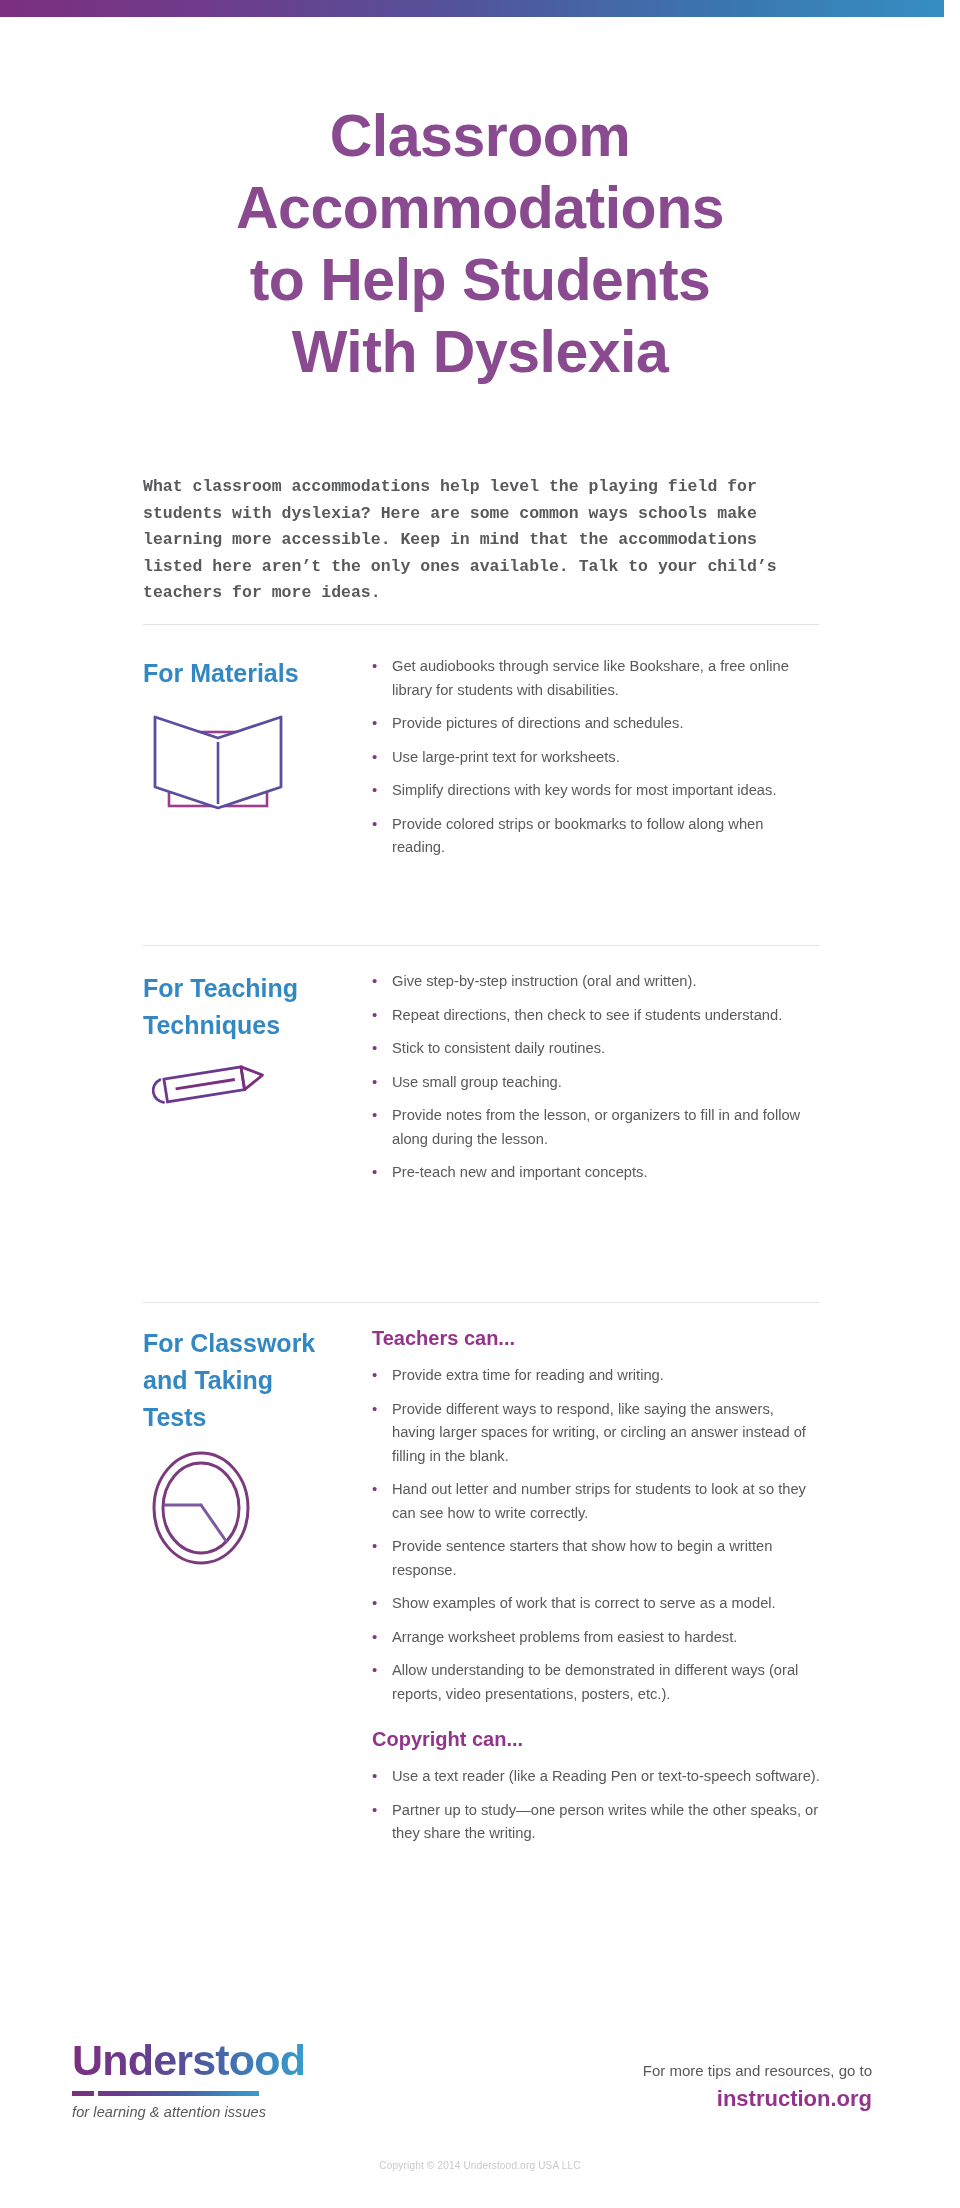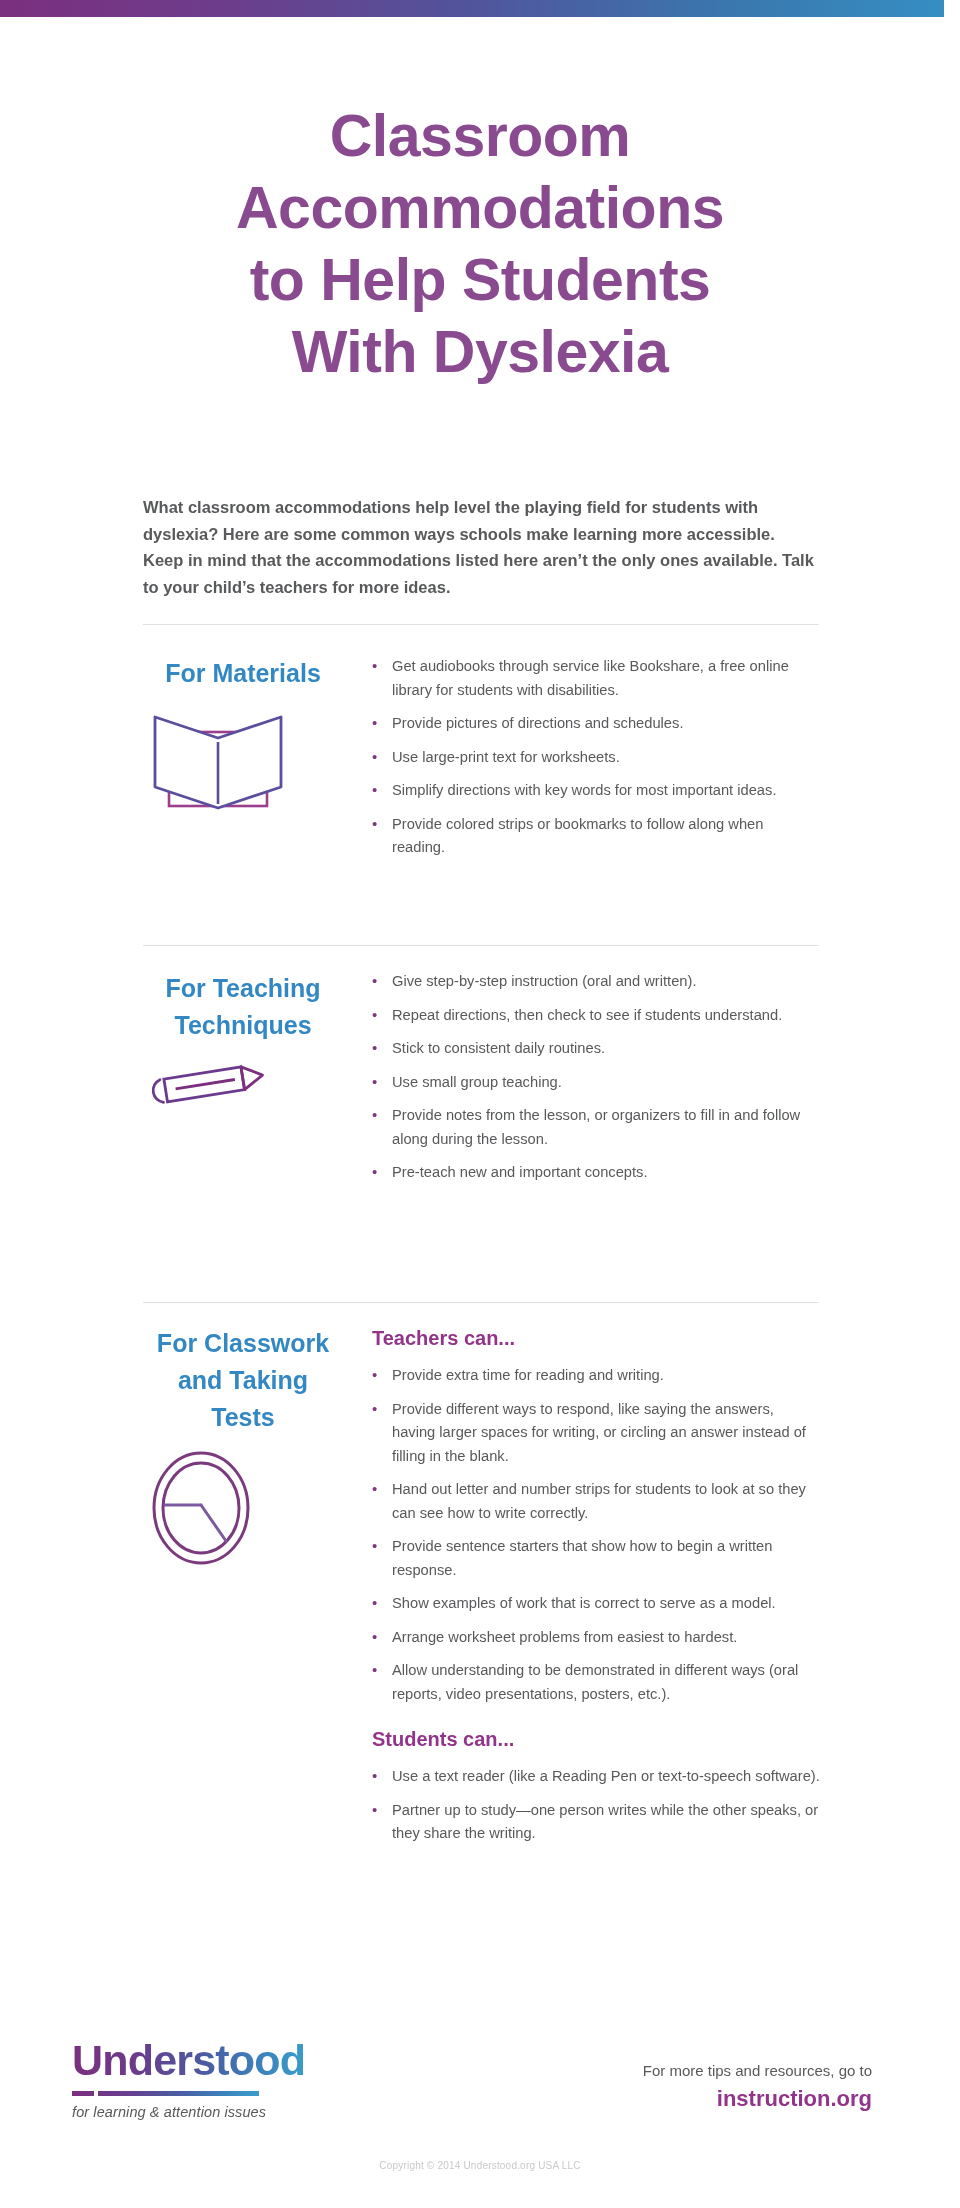--- a/index.html
+++ b/index.html
@@ -37,26 +37,27 @@
     font-size: 59px;
     line-height: 72px;
     font-weight: 700;
     letter-spacing: -0.5px;
   }
   .title .tl { display: block; white-space: nowrap; }
 
   
   .intro {
     position: absolute;
-    top: 494px; left: 143px;
+    top: 474px; left: 143px;
     width: 676px;
     color: #58595B;
     font-size: 16.5px;
     line-height: 26.5px;
     font-weight: 700;
+    font-family: Liberation Mono, monospace;
   }
 
   
   .divider {
     position: absolute;
     left: 143px;
     width: 676px;
     height: 1px;
     background: #e2e2e4;
   }
@@ -66,21 +67,20 @@
 
   
   .sec-head {
     position: absolute;
     left: 143px;
     width: 200px;
     color: #3388C4;
     font-size: 25px;
     line-height: 37px;
     font-weight: 700;
-    text-align: center;
   }
   .sec-head.h1 { top: 655px; }
   .sec-head.h2 { top: 970px; }
   .sec-head.h3 { top: 1325px; }
 
   
   .icon-wrap { position: absolute; left: 143px; }
   .icon-book  { top: 700px; width: 180px; height: 120px; }
   .icon-pen   { top: 1045px; width: 180px; height: 80px; }
   .icon-clock { top: 1448px; width: 180px; height: 120px; }
@@ -257,21 +257,21 @@
   <ul class="blist list-teachers">
     <li>Provide extra time for reading and writing.</li>
     <li>Provide different ways to respond, like saying the answers, having larger spaces for writing, or circling an answer instead of filling in the blank.</li>
     <li>Hand out letter and number strips for students to look at so they can see how to write correctly.</li>
     <li>Provide sentence starters that show how to begin a written response.</li>
     <li>Show examples of work that is correct to serve as a model.</li>
     <li>Arrange worksheet problems from easiest to hardest.</li>
     <li>Allow understanding to be demonstrated in different ways (oral reports, video presentations, posters, etc.).</li>
   </ul>
 
-  <div class="sub-head sub-students">Students can...</div>
+  <div class="sub-head sub-students">Copyright can...</div>
 
   <ul class="blist list-students">
     <li>Use a text reader (like a Reading Pen or text-to-speech software).</li>
     <li>Partner up to study—one person writes while the other speaks, or they share the writing.</li>
   </ul>
 
   <div class="logo-wrap">
     <div class="logo-word">Understood</div>
     <div class="logo-rule"></div>
     <div class="logo-tag">for learning &amp; attention issues</div>

